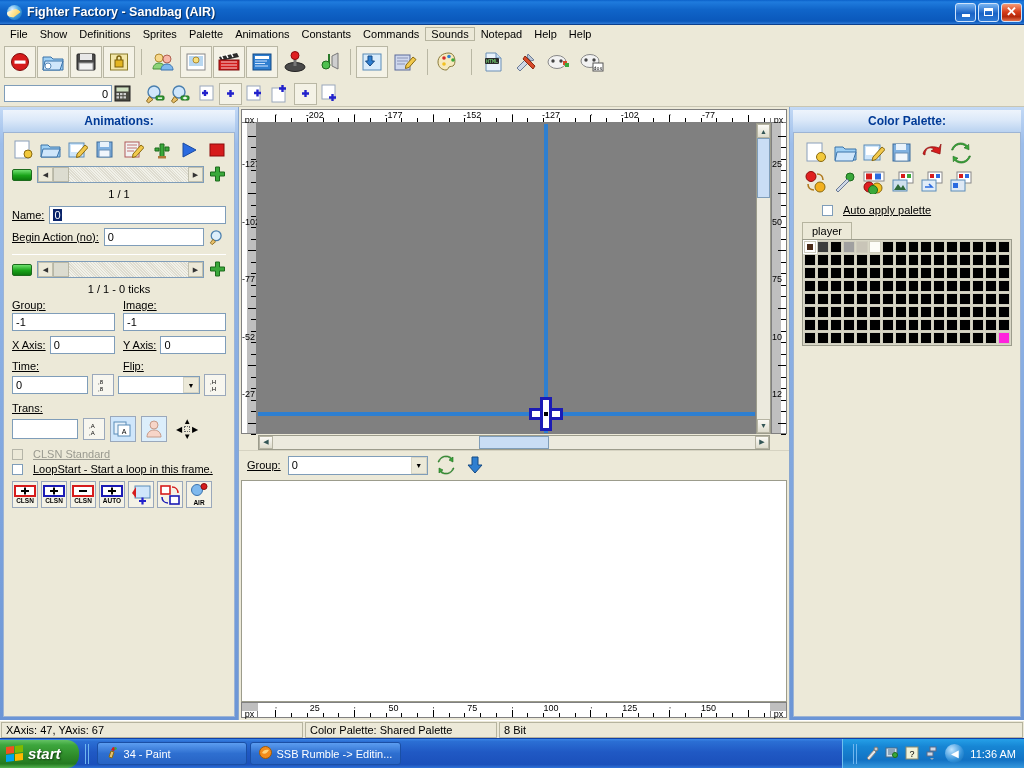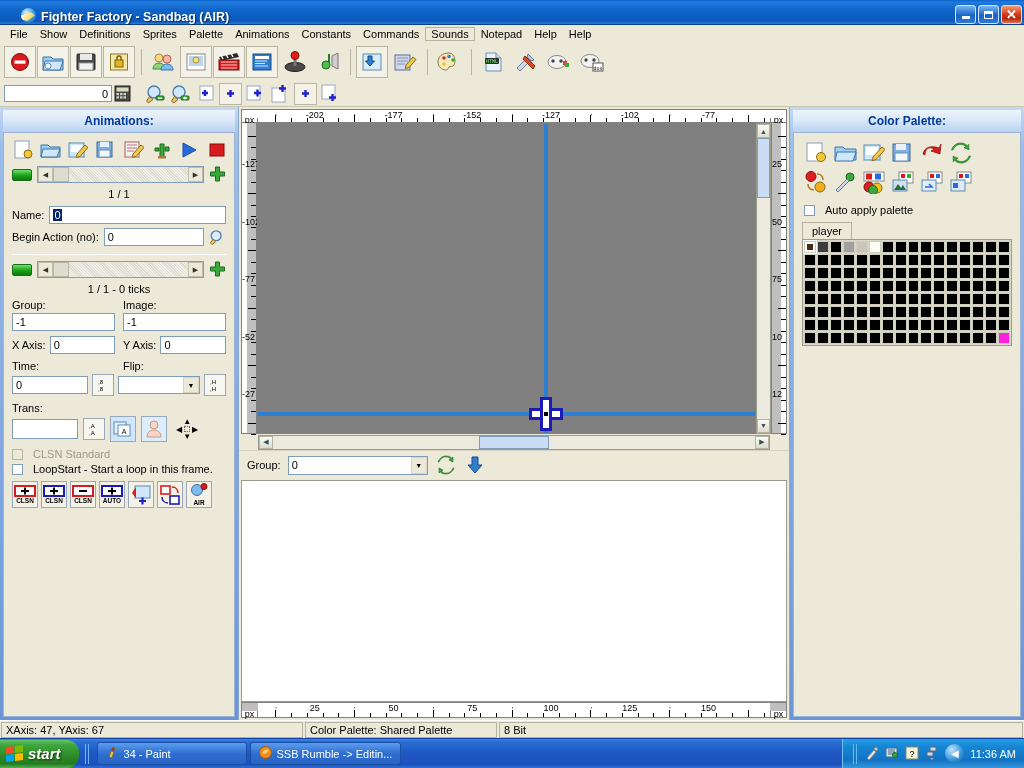--- a/index.html
+++ b/index.html
@@ -9,21 +9,21 @@
     font-family:"Liberation Sans", sans-serif; font-size:11px;
     background:#5b8bd0;
   }
   
   #app { position:absolute; inset:0; background:#ece9d8; display:flex; flex-direction:column; }
 
   
   .titlebar {
     height:25px; flex:0 0 25px;
     background:linear-gradient(180deg,#0b61c9 0%,#1f7bdd 8%,#1065c9 40%,#0a58bb 88%,#2e7ad6 100%);
-    display:flex; align-items:flex-end; padding:0 2px 0 20px; color:#fff;
+    display:flex; align-items:center; padding:0 2px 0 6px; color:#fff;
     border-bottom:1px solid #0a3f8e;
   }
   .titlebar .tb-icon { width:17px;height:17px;margin-right:4px;flex:0 0 17px;position:relative; }
   .tb-icon .ball{position:absolute;inset:1px;border-radius:50%;background:radial-gradient(circle at 35% 30%,#dff0ff 0%,#49a8e8 45%,#0b5fad 100%);}
   .tb-icon .swoosh{position:absolute;left:1px;top:5px;width:14px;height:9px;border-radius:50%;
      background:linear-gradient(120deg,#ffffff 0%,#ffe9a0 40%,#f7c53c 100%);clip-path:polygon(0 40%,70% 0,100% 35%,45% 100%,0 85%);}
   .titlebar .tb-title { font-weight:bold; font-size:12.5px; text-shadow:1px 1px 1px rgba(0,0,0,.55); flex:1 1 auto; white-space:nowrap; }
   .tb-btns{display:flex;gap:2px;align-items:center;}
   .tb-btn{width:21px;height:19px;border-radius:3px;border:1px solid #cfe3fb;display:flex;align-items:center;justify-content:center;
     color:#fff;font-size:11px;line-height:1;font-family:"Liberation Sans",sans-serif;}
@@ -74,21 +74,21 @@
   .row{display:flex;align-items:center;padding:3px 8px;gap:5px;}
   .ledbtn{width:20px;height:12px;border:1px solid #1d6b1d;border-radius:2px;background:linear-gradient(180deg,#6ee06e,#19a319 55%,#0d7a0d);}
   .scroll{flex:1 1 auto;height:17px;border:1px solid #7f9db9;background:#ffffff;display:flex;align-items:stretch;}
   .scroll .sarrow{width:15px;background:#ece9d8;border:1px solid #c0bfae;display:flex;align-items:center;justify-content:center;font-size:7px;color:#333;}
   .scroll .sthumb{width:16px;background:#dcdcd0;border:1px solid #b8b7a6;}
   .scroll .strack{flex:1 1 auto;background:
      repeating-linear-gradient(45deg,#f1f1e9 0 1px,#dedcd0 1px 2px);}
   .plusbtn{width:17px;height:17px;display:flex;align-items:center;justify-content:center;}
   .centertext{text-align:center;font-size:11px;color:#000;padding:2px 0 4px;}
   .fldrow{display:flex;align-items:center;padding:2px 8px;gap:5px;}
-  .lbl{font-size:11px;color:#000;white-space:nowrap;}
+  .lbl{font-size:11px;color:#000;white-space:nowrap;text-decoration:underline;}
   .tfield{border:1px solid #7f9db9;background:#fff;height:18px;font-size:11px;padding:1px 3px;display:flex;align-items:center;color:#000;}
   .tfield.sel{background:#fff;}
   .tfield .selchar{background:#0a246a;color:#fff;padding:0 1px;}
   .hr{height:1px;background:#c8c5b2;margin:6px 8px 3px;border-bottom:1px solid #fff;}
   .twocol{display:flex;padding:0 8px;gap:8px;}
   .twocol > div{flex:1 1 0;}
   .smallbtn{width:22px;height:22px;border:1px solid #9aa8bb;background:#f7f6ef;display:flex;align-items:center;justify-content:center;font-size:8px;}
   .combo{border:1px solid #7f9db9;background:#fff;height:18px;display:flex;align-items:center;justify-content:flex-end;}
   .combo .arrow{width:16px;height:16px;background:#ece9d8;border:1px solid #d6d4c4;display:flex;align-items:center;justify-content:center;font-size:7px;}
   .chk{width:11px;height:11px;border:1px solid #7f9db9;background:#fff;display:inline-block;vertical-align:middle;margin-right:5px;}
@@ -994,21 +994,21 @@
             <svg width="24" height="24" viewBox="0 0 24 24">
                 <rect x="8" y="2" width="14" height="11" fill="#fff" stroke="#888"></rect>
                 <rect x="10" y="4" width="4" height="4" fill="#d61c1c"></rect>
                 <rect x="16" y="4" width="4" height="4" fill="#2a6ae0"></rect>
                 <rect x="2" y="10" width="14" height="11" fill="#dfe9f5" stroke="#5b8cb8"></rect>
                 <rect x="4" y="13" width="5" height="5" fill="#2a6ae0"></rect>
               </svg>
           </div>
         </div>
 
-        <div class="fldrow" style="padding-top:8px;padding-left:10px">
+        <div class="fldrow" style="padding-top:8px;padding-left:28px">
           <span class="chk"></span>
           <span class="lbl">Auto apply palette</span>
         </div>
 
         <div class="tabs">
           <div class="tab">player</div>
         </div>
 
         <div class="palgrid-wrap">
           <div class="palgrid" id="palgrid">

